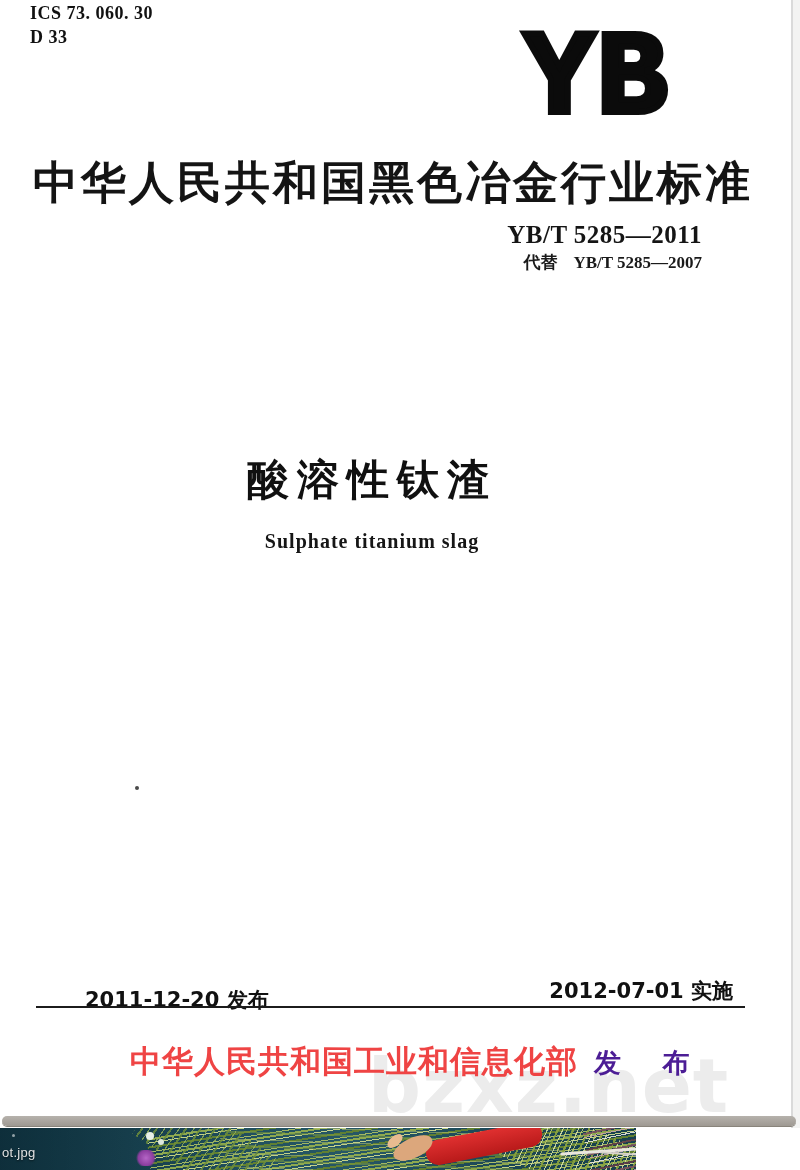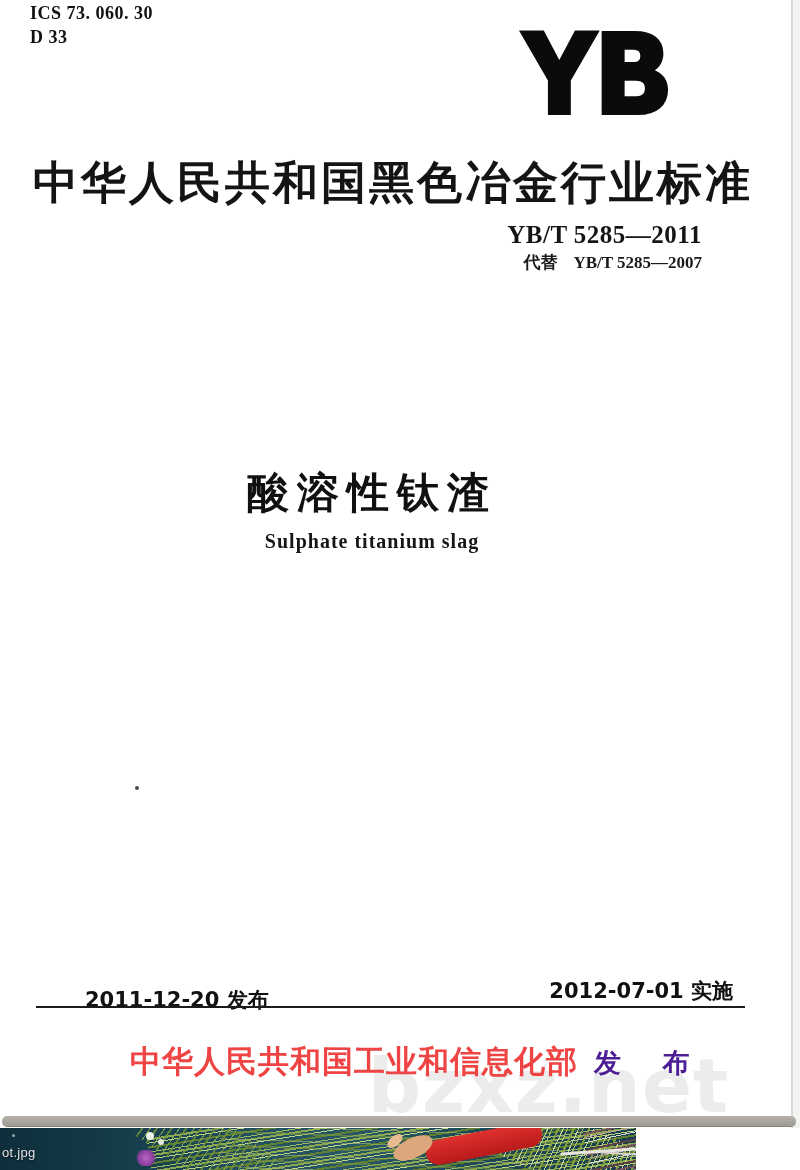--- a/index.html
+++ b/index.html
@@ -31,21 +31,21 @@
     right:98px;top:221px;font:bold 25px "Liberation Serif",serif;letter-spacing:.5px;color:#151515;
   }
   .supersedes{right:98px;top:251px;font-size:17px;color:#1a1a1a;white-space:nowrap;}
   .supersedes .sup-label{font-family:Liberation Mono, monospace;font-weight:bold;margin-right:16px;}
   .supersedes .sup-num{font:bold 17px "Liberation Serif",serif;}
 
   
   .doc-title-zh{
     left:0;top:452px;width:744px;text-align:center;
     font-family:"DejaVu Sans",sans-serif;font-weight:bold;
-    font-size:42px;letter-spacing:8px;color:#101010;margin-top:13px;
+    font-size:42px;letter-spacing:8px;color:#101010;
   }
   .doc-title-en{
     left:0;top:530px;width:744px;text-align:center;
     font:bold 20px "Liberation Serif",serif;letter-spacing:1px;color:#161616;
   }
 
   .speck{left:135px;top:786px;width:4px;height:4px;border-radius:50%;background:#4a4a4a;}
 
   
   .issue-date{left:37px;top:986px;font-family:"DejaVu Sans",sans-serif;font-weight:bold;font-size:21px;white-space:nowrap;margin-left:48px;}

